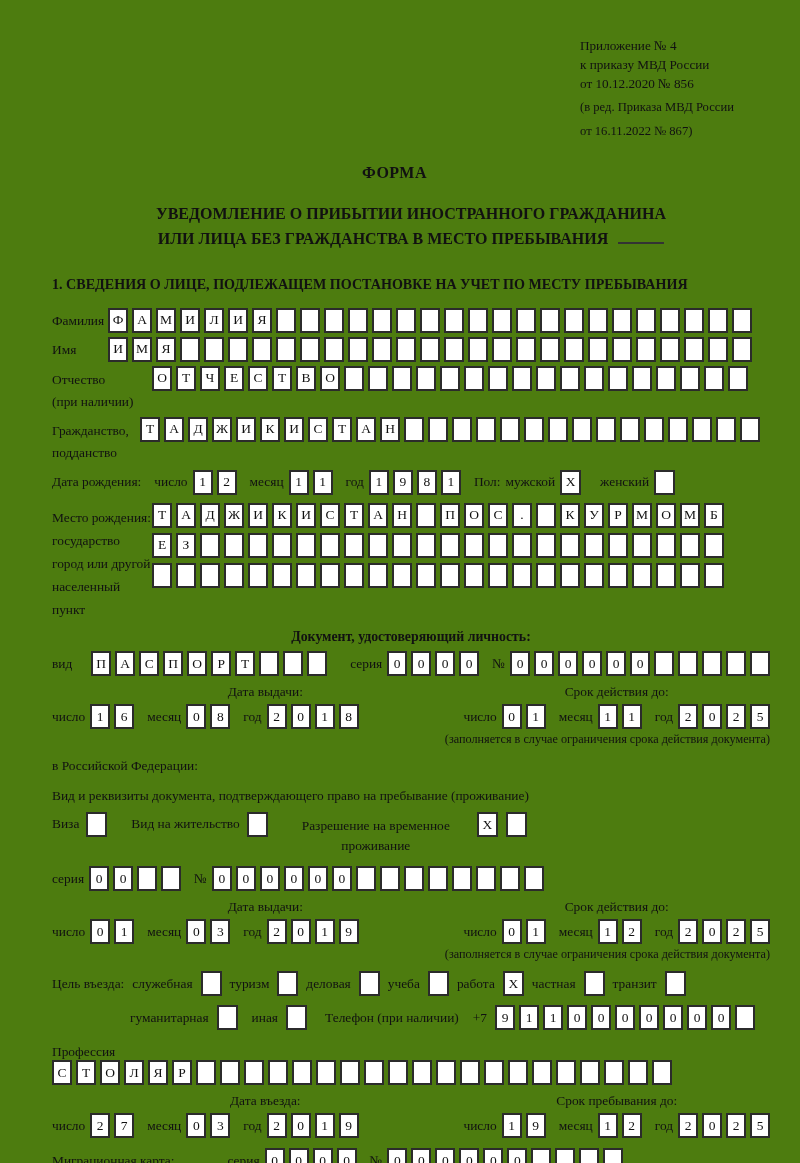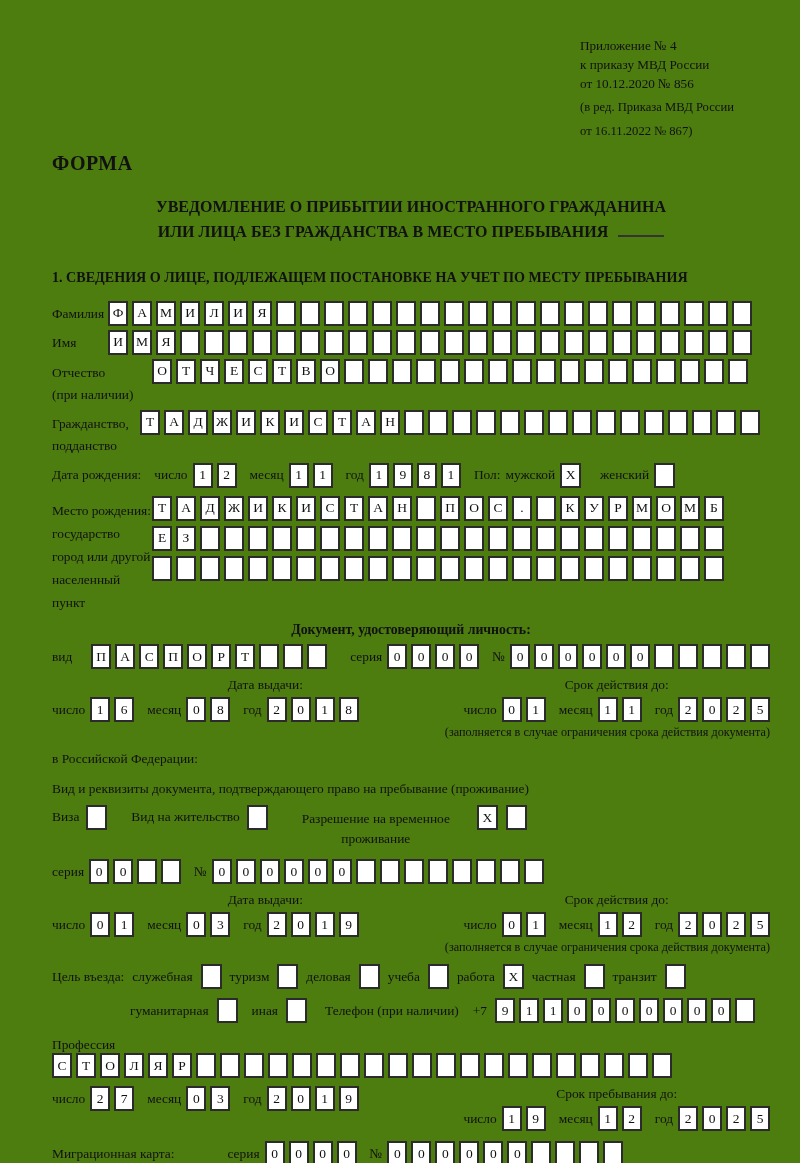--- a/index.html
+++ b/index.html
@@ -2,21 +2,21 @@
 <html><head>
 <meta charset="utf-8">
 <style>
   * { margin:0; padding:0; box-sizing:border-box; }
   html,body { background:#888; }
   .page { position:relative; width:800px; height:1163px; margin:0 auto; background:#4d7c0f;
           font-family:Liberation Serif, serif; color:#111;
           padding:36px 30px 0 52px; overflow:hidden; }
   .ref { margin-left:auto; width:190px; font-size:13.2px; line-height:1.45; }
   .ref .sub { margin-top:5px; font-size:12.6px; }
-  .forma { text-align:left; padding-right:33px; font-weight:bold; margin-top:12px; font-size:20px; letter-spacing:.5px; }
+  .forma { text-align:center; padding-right:33px; font-weight:bold; margin-top:24px; font-size:16px; letter-spacing:.5px; }
   .title { text-align:center; font-weight:bold; font-size:16px; margin-top:20px; line-height:1.55; }
   .blank-line { display:inline-block; width:46px; border-bottom:2px solid #333; margin-left:10px; vertical-align:baseline; }
   .sec { font-weight:bold; font-size:14.1px; margin-top:24px; margin-bottom:15px; }
   .frow { display:flex; align-items:flex-start; margin-bottom:4px; font-size:13.4px; }
   .flabel { flex:none; padding-top:5px; }
   .mlabel { flex:none; line-height:1.65; padding-top:3px; }
   .w56{width:56px} .w88{width:88px} .w100{width:100px} .w43{width:43px}
   .cells { display:inline-flex; gap:4px; flex:none; }
   .cell { flex:none; width:20px; height:25px; border:2px solid #2b2b2b; display:inline-flex;
           align-items:center; justify-content:center; font-size:13.5px; background:#fff; }
@@ -559,20 +559,21 @@
         <span class="cell"></span>
         <span class="cell"></span>
         <span class="cell"></span>
         <span class="cell"></span>
         <span class="cell"></span>
       </span>
   </div>
 
   <div class="dates">
     <div>
+      <div class="dhead" style="padding-left:120px;">Дата въезда:</div>
       <div class="drow">
         <span>число</span>
         <span class="cells">
             <span class="cell">2</span>
             <span class="cell">7</span>
           </span>
         <span class="gap8">месяц</span>
         <span class="cells">
             <span class="cell">0</span>
             <span class="cell">3</span>

